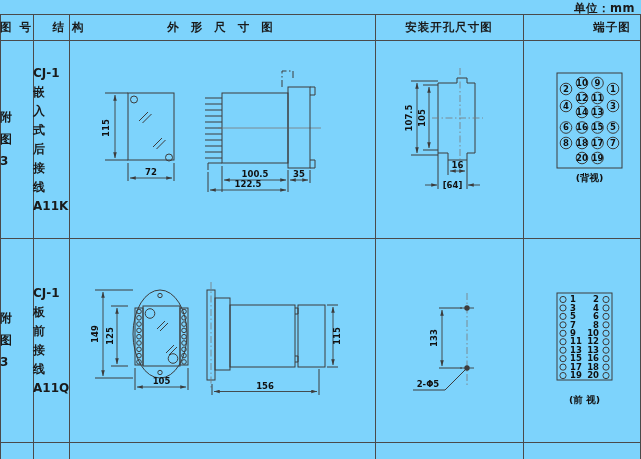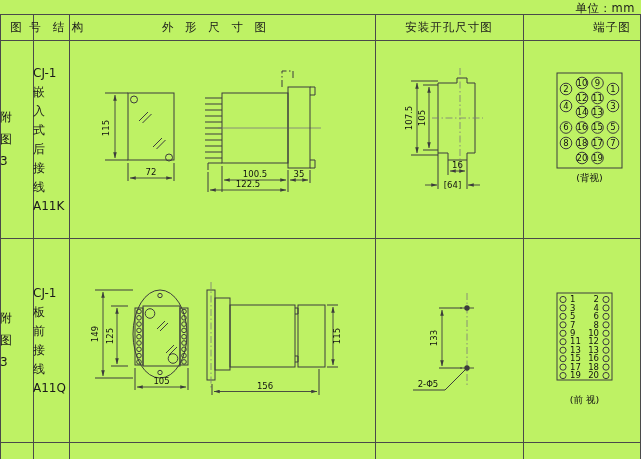--- a/index.html
+++ b/index.html
@@ -1,17 +1,17 @@
 <!DOCTYPE html>
 <html><head>
 <meta charset="utf-8">
 <style>
   html,body{margin:0;padding:0;background:#fff;}
-  #page{position:relative;width:641px;height:459px;background:#bef264;overflow:hidden;
-        font-family:"DejaVu Sans","Liberation Sans",sans-serif;color:#1a1a1a;}
+  #page{position:relative;width:641px;height:459px;background:#7dd3fc;overflow:hidden;
+        font-family:"DejaVu Sans","Liberation Sans",sans-serif;color:#1a1a1a;font-weight:bold;}
   .hl,.vl{position:absolute;background:#4a4a4a;}
   .hl{height:1px;}
   .vl{width:1px;}
   .unit{position:absolute;top:1px;right:6px;font-size:11.5px;letter-spacing:.5px;}
   .hcell{position:absolute;top:15px;height:25px;display:flex;align-items:center;justify-content:center;
          font-size:11.5px;letter-spacing:1px;white-space:nowrap;}
   .vstack{position:absolute;display:flex;flex-direction:column;align-items:flex-start;justify-content:center;
           font-size:12px;}
   .vstack div{line-height:1.5;white-space:nowrap;}
   svg{position:absolute;overflow:visible;}
@@ -35,23 +35,23 @@
   <div class="hl" style="top:40px;left:0;width:641px;"></div>
   <div class="hl" style="top:238px;left:0;width:641px;"></div>
   <div class="hl" style="top:442px;left:0;width:641px;"></div>
   <div class="vl" style="left:0;top:14px;height:445px;"></div>
   <div class="vl" style="left:33px;top:14px;height:445px;"></div>
   <div class="vl" style="left:69px;top:14px;height:445px;"></div>
   <div class="vl" style="left:375px;top:14px;height:445px;"></div>
   <div class="vl" style="left:523px;top:14px;height:445px;"></div>
   <div class="vl" style="left:640px;top:14px;height:445px;"></div>
 
-  <div class="hcell" style="left:10px;width:33px;letter-spacing:2px;">图 号</div>
+  <div class="hcell" style="left:0;width:33px;letter-spacing:2px;">图 号</div>
   <div class="hcell" style="left:31px;width:36px;letter-spacing:2px;margin-left:20px;">结 构</div>
-  <div class="hcell" style="left:63px;width:306px;letter-spacing:4px;">外  形  尺  寸  图</div>
+  <div class="hcell" style="left:69px;width:306px;letter-spacing:4px;">外  形  尺  寸  图</div>
   <div class="hcell" style="left:375px;width:148px;">安装开孔尺寸图</div>
   <div class="hcell" style="left:523px;width:118px;margin-left:30px;">端子图</div>
 
   <div class="vstack" style="left:0;top:40px;width:33px;height:198px;gap:4px;">
       <div>附</div>
       <div>图</div>
       <div>3</div>
     </div>
   <div class="vstack" style="left:33px;top:40px;width:36px;height:198px;gap:1px;">
       <div>CJ-1</div>

